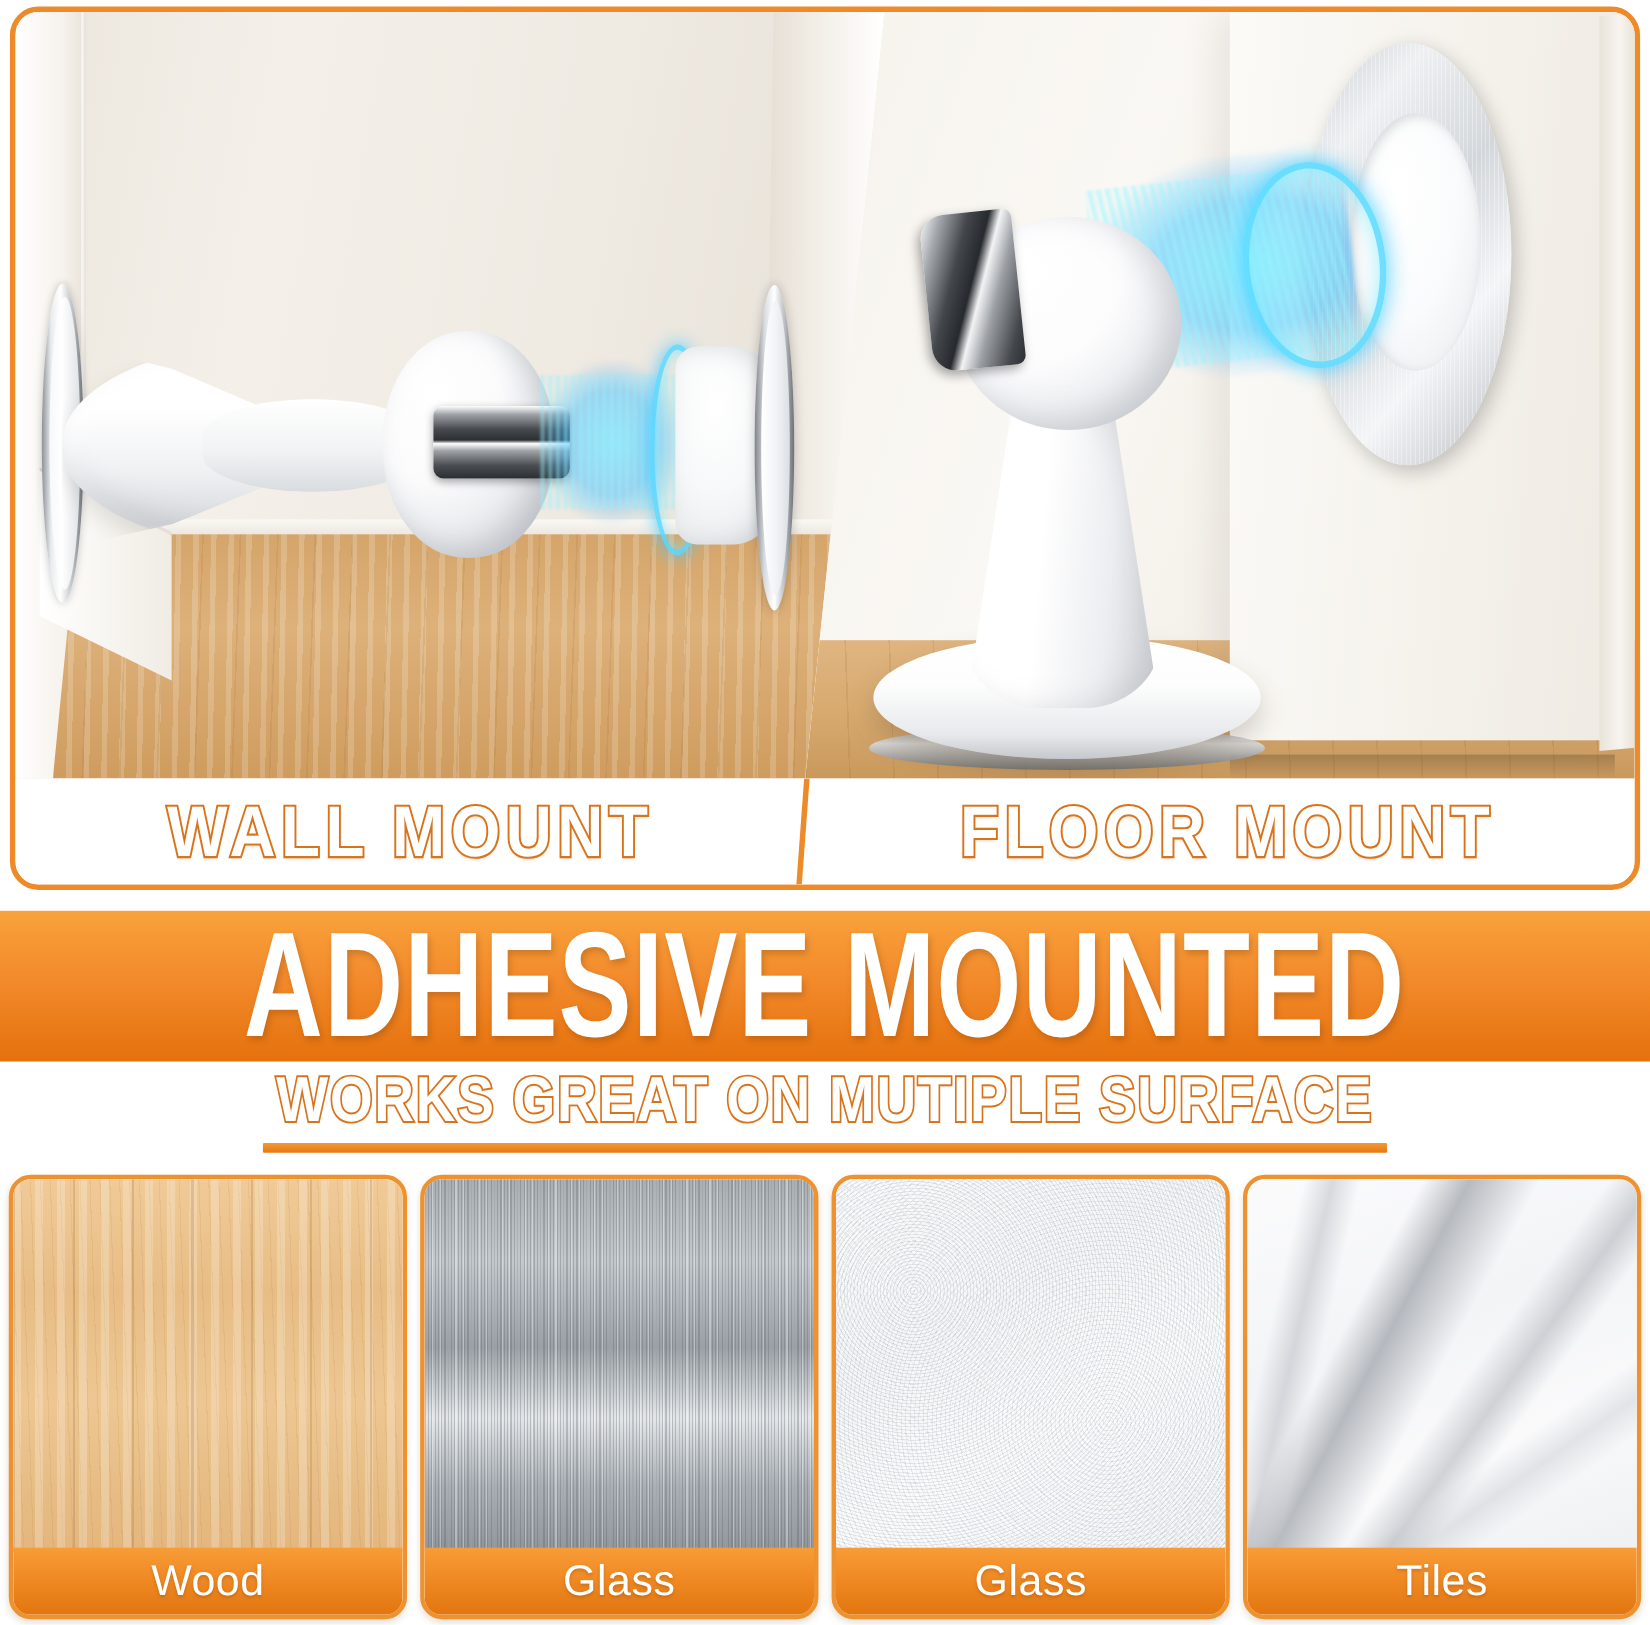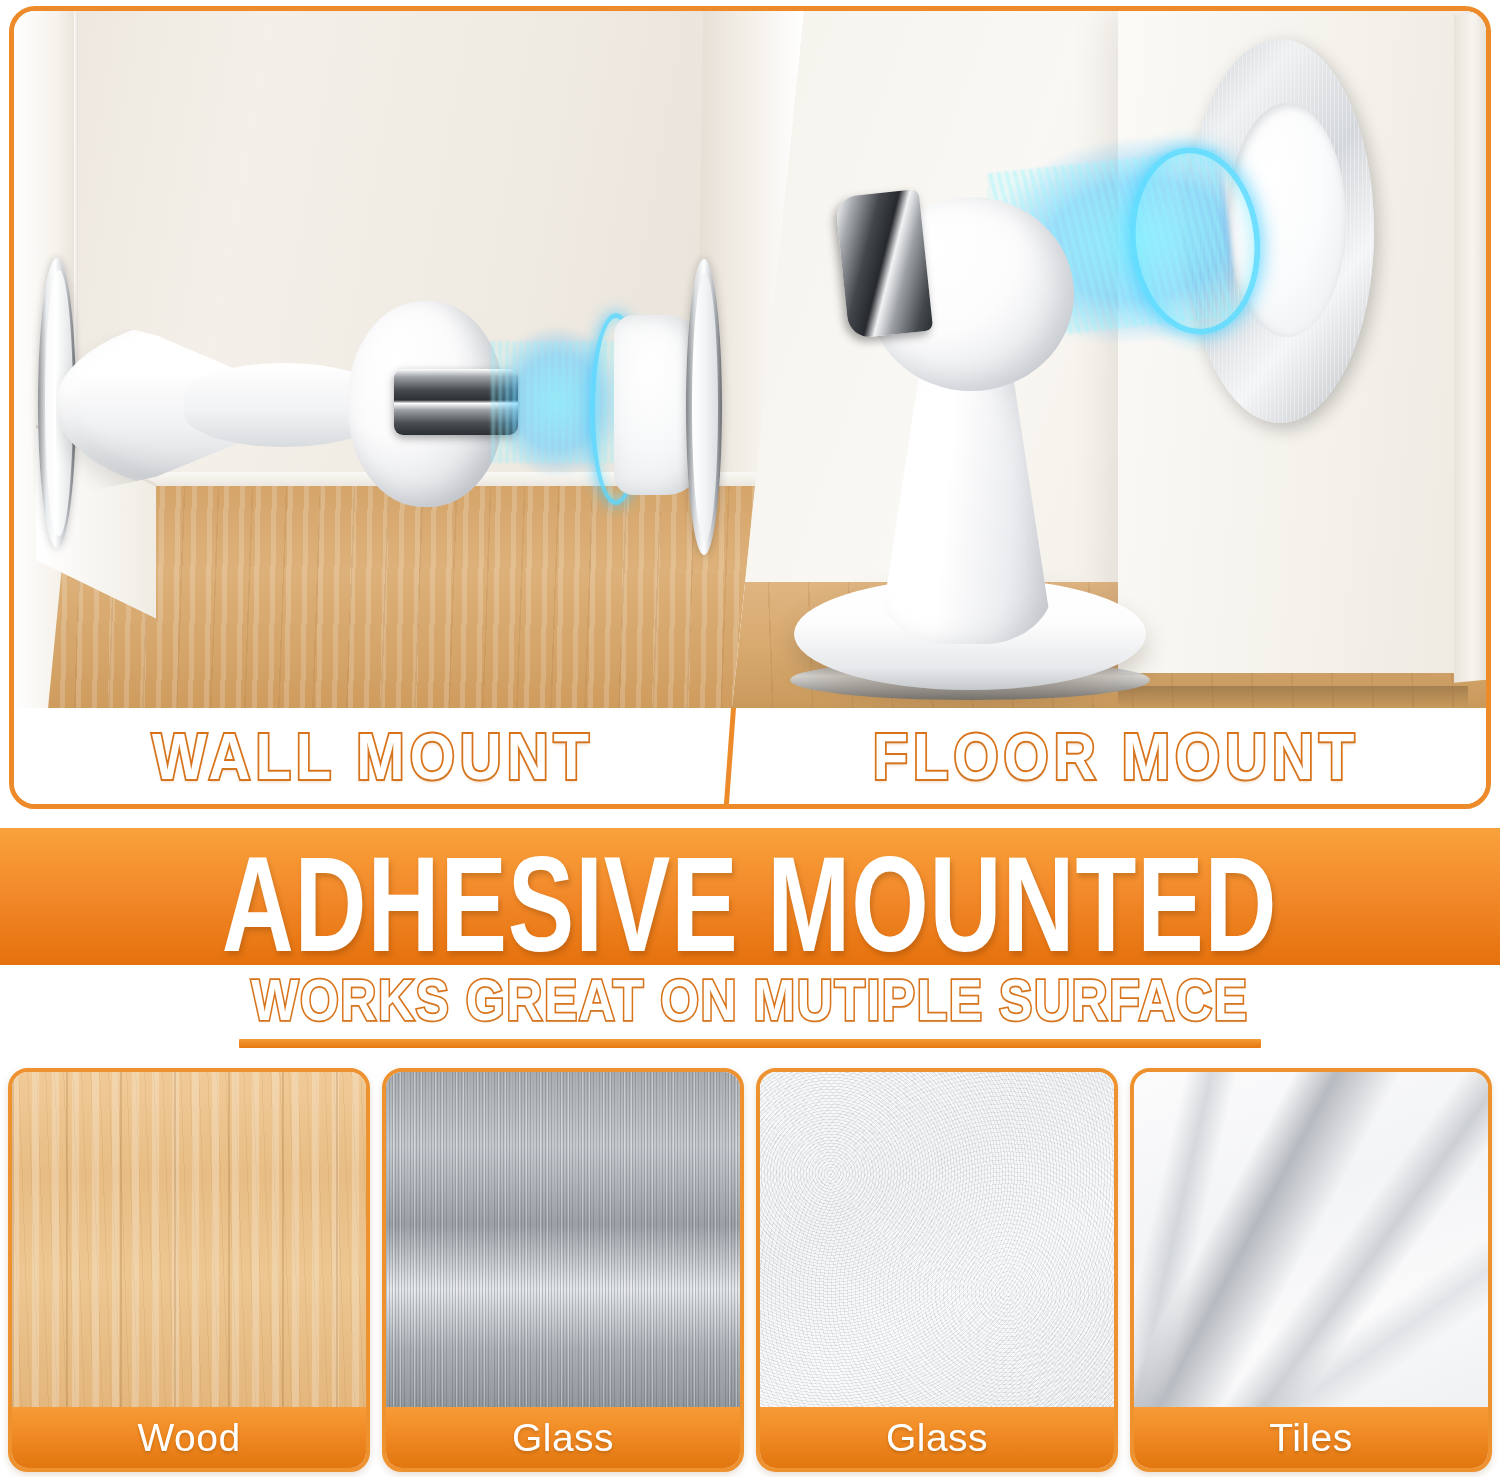--- a/index.html
+++ b/index.html
@@ -328,21 +328,21 @@
   }
 
   
   .banner {
     position: absolute;
     left: 0; top: 828px;
     width: 1500px;
     height: 137px;
     background: linear-gradient(180deg, #F9A23B 0%, #F2892A 48%, #E5710C 100%);
     display: flex;
-    align-items: flex-end;
+    align-items: center;
     justify-content: center;
     overflow: hidden;
   }
   .banner-text {
     font-family: "Liberation Sans", sans-serif;
     font-weight: bold;
     font-size: 106px;
     color: #ffffff;
     letter-spacing: 1px;
     transform: scaleY(1.28) scaleX(0.94);

